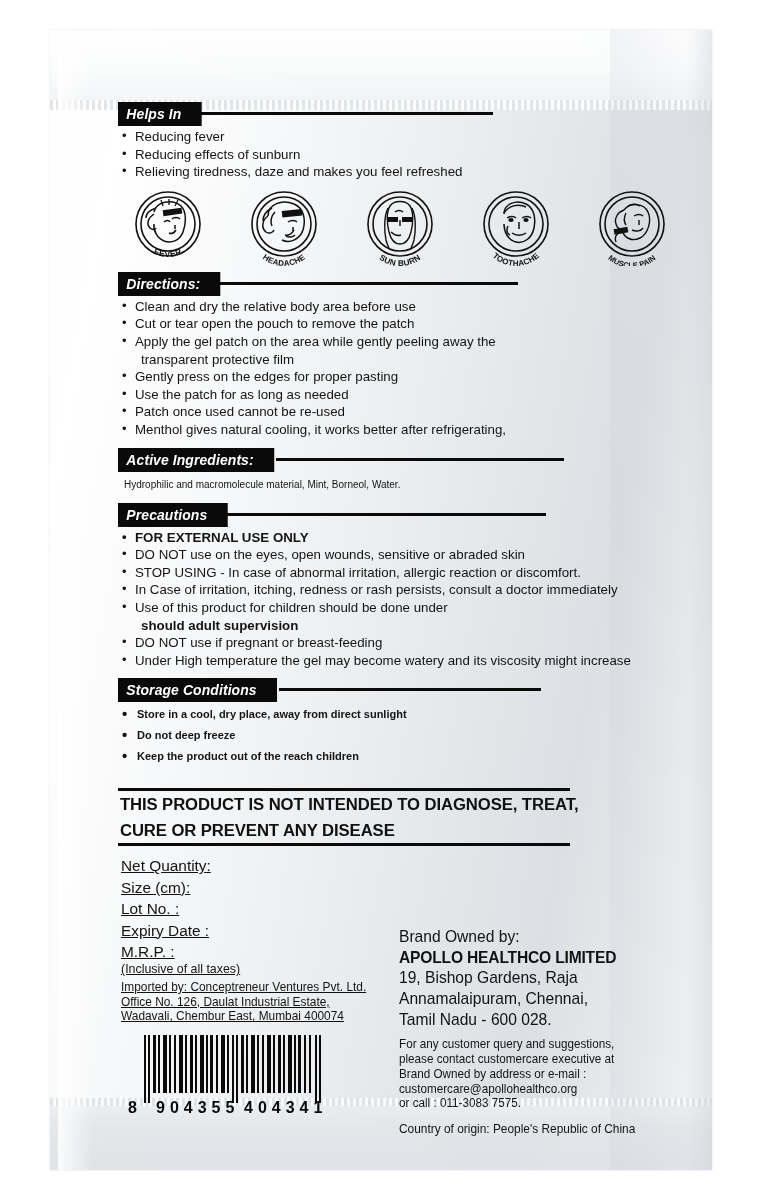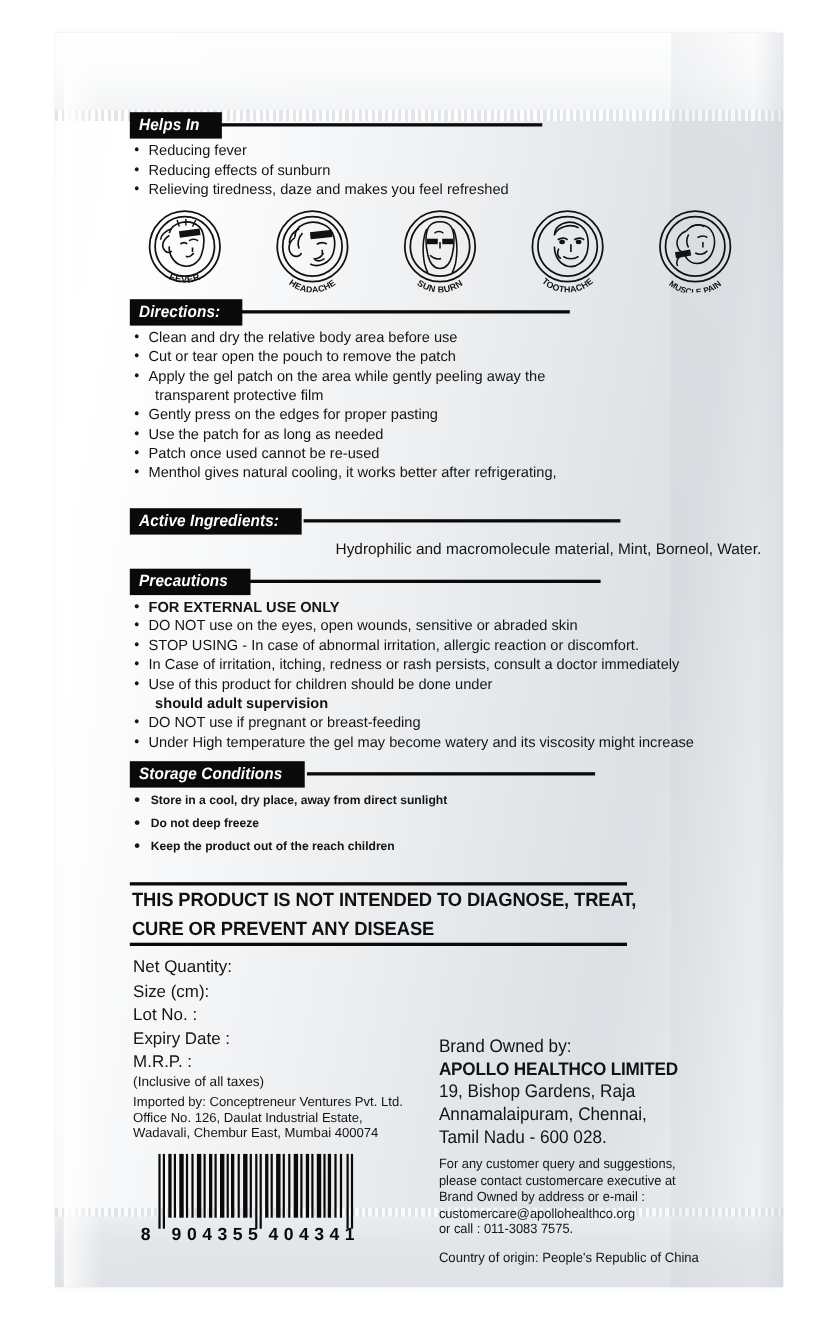--- a/index.html
+++ b/index.html
@@ -118,23 +118,23 @@
     display: flex;
     justify-content: space-between;
     margin: 5px 0 0 8px;
     width: 548px;
   }
   .icon-badge { width: 84px; height: 80px; position: relative; }
   .icon-badge svg { display: block; }
 
   
   #directions { margin-top: 6px; }
-  #active { margin-top: 23px; text-align: right; }
+  #active { margin-top: 9px; }
   .plain-line {
-    font-size: 14px;
+    font-size: 10px;
     line-height: 18px;
     padding-left: 6px;
     color: #141414;
     white-space: nowrap;
   }
   #precautions { margin-top: 9px; }
   #storage { margin-top: 9px; }
   #storage ul.blist li {
     font-size: 11px;
     line-height: 21px;
@@ -152,21 +152,21 @@
     line-height: 21px;
     letter-spacing: -.1px;
     padding: 3px 0 2px 2px;
     transform: scaleX(.96);
     transform-origin: left center;
     white-space: nowrap;
   }
 
   
   #bottom { display: flex; margin-top: 9px; }
-  #bot-left { width: 272px; }
+  #bot-left { width: 272px; text-decoration: underline; }
   #bot-right { width: 290px; padding-top: 72px; margin-left: 9px; }
 
   .field {
     font-size: 15.4px;
     line-height: 21.4px;
     color: #141414;
     padding-left: 3px;
     white-space: nowrap;
   }
   .subnote {

